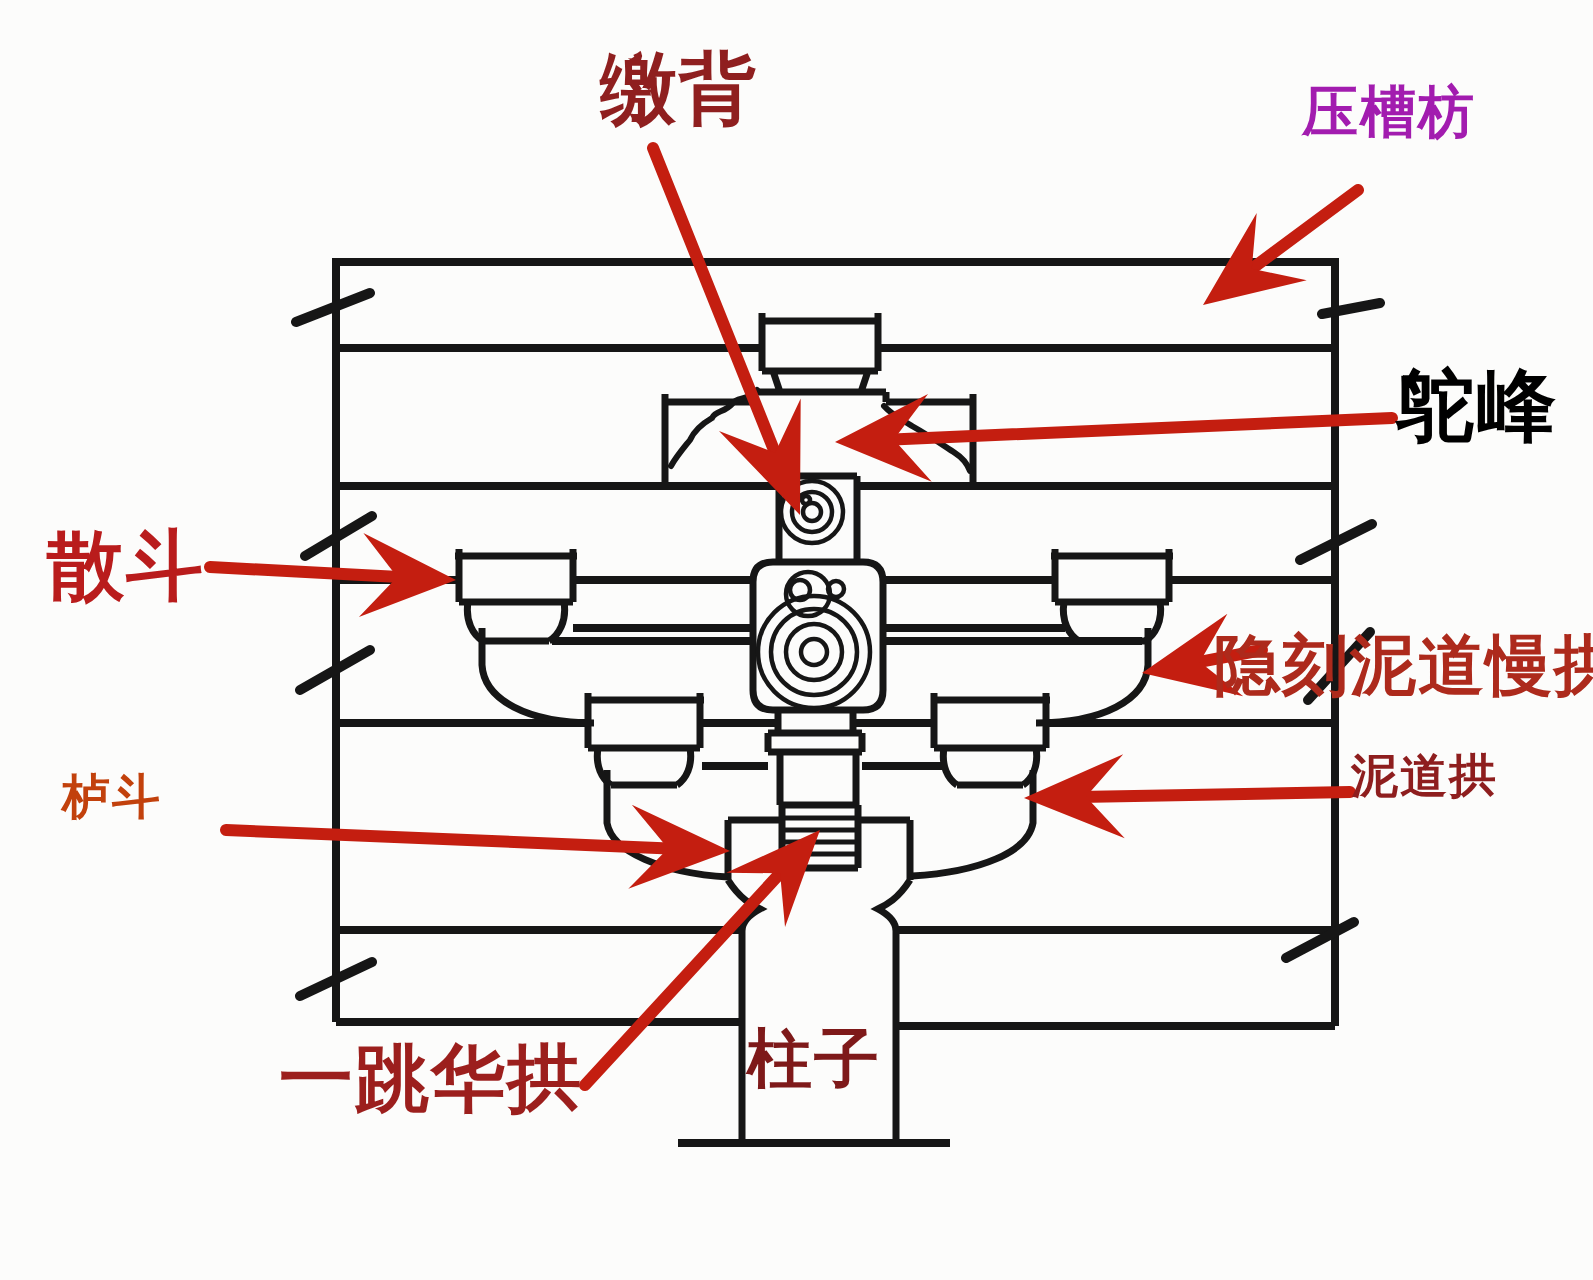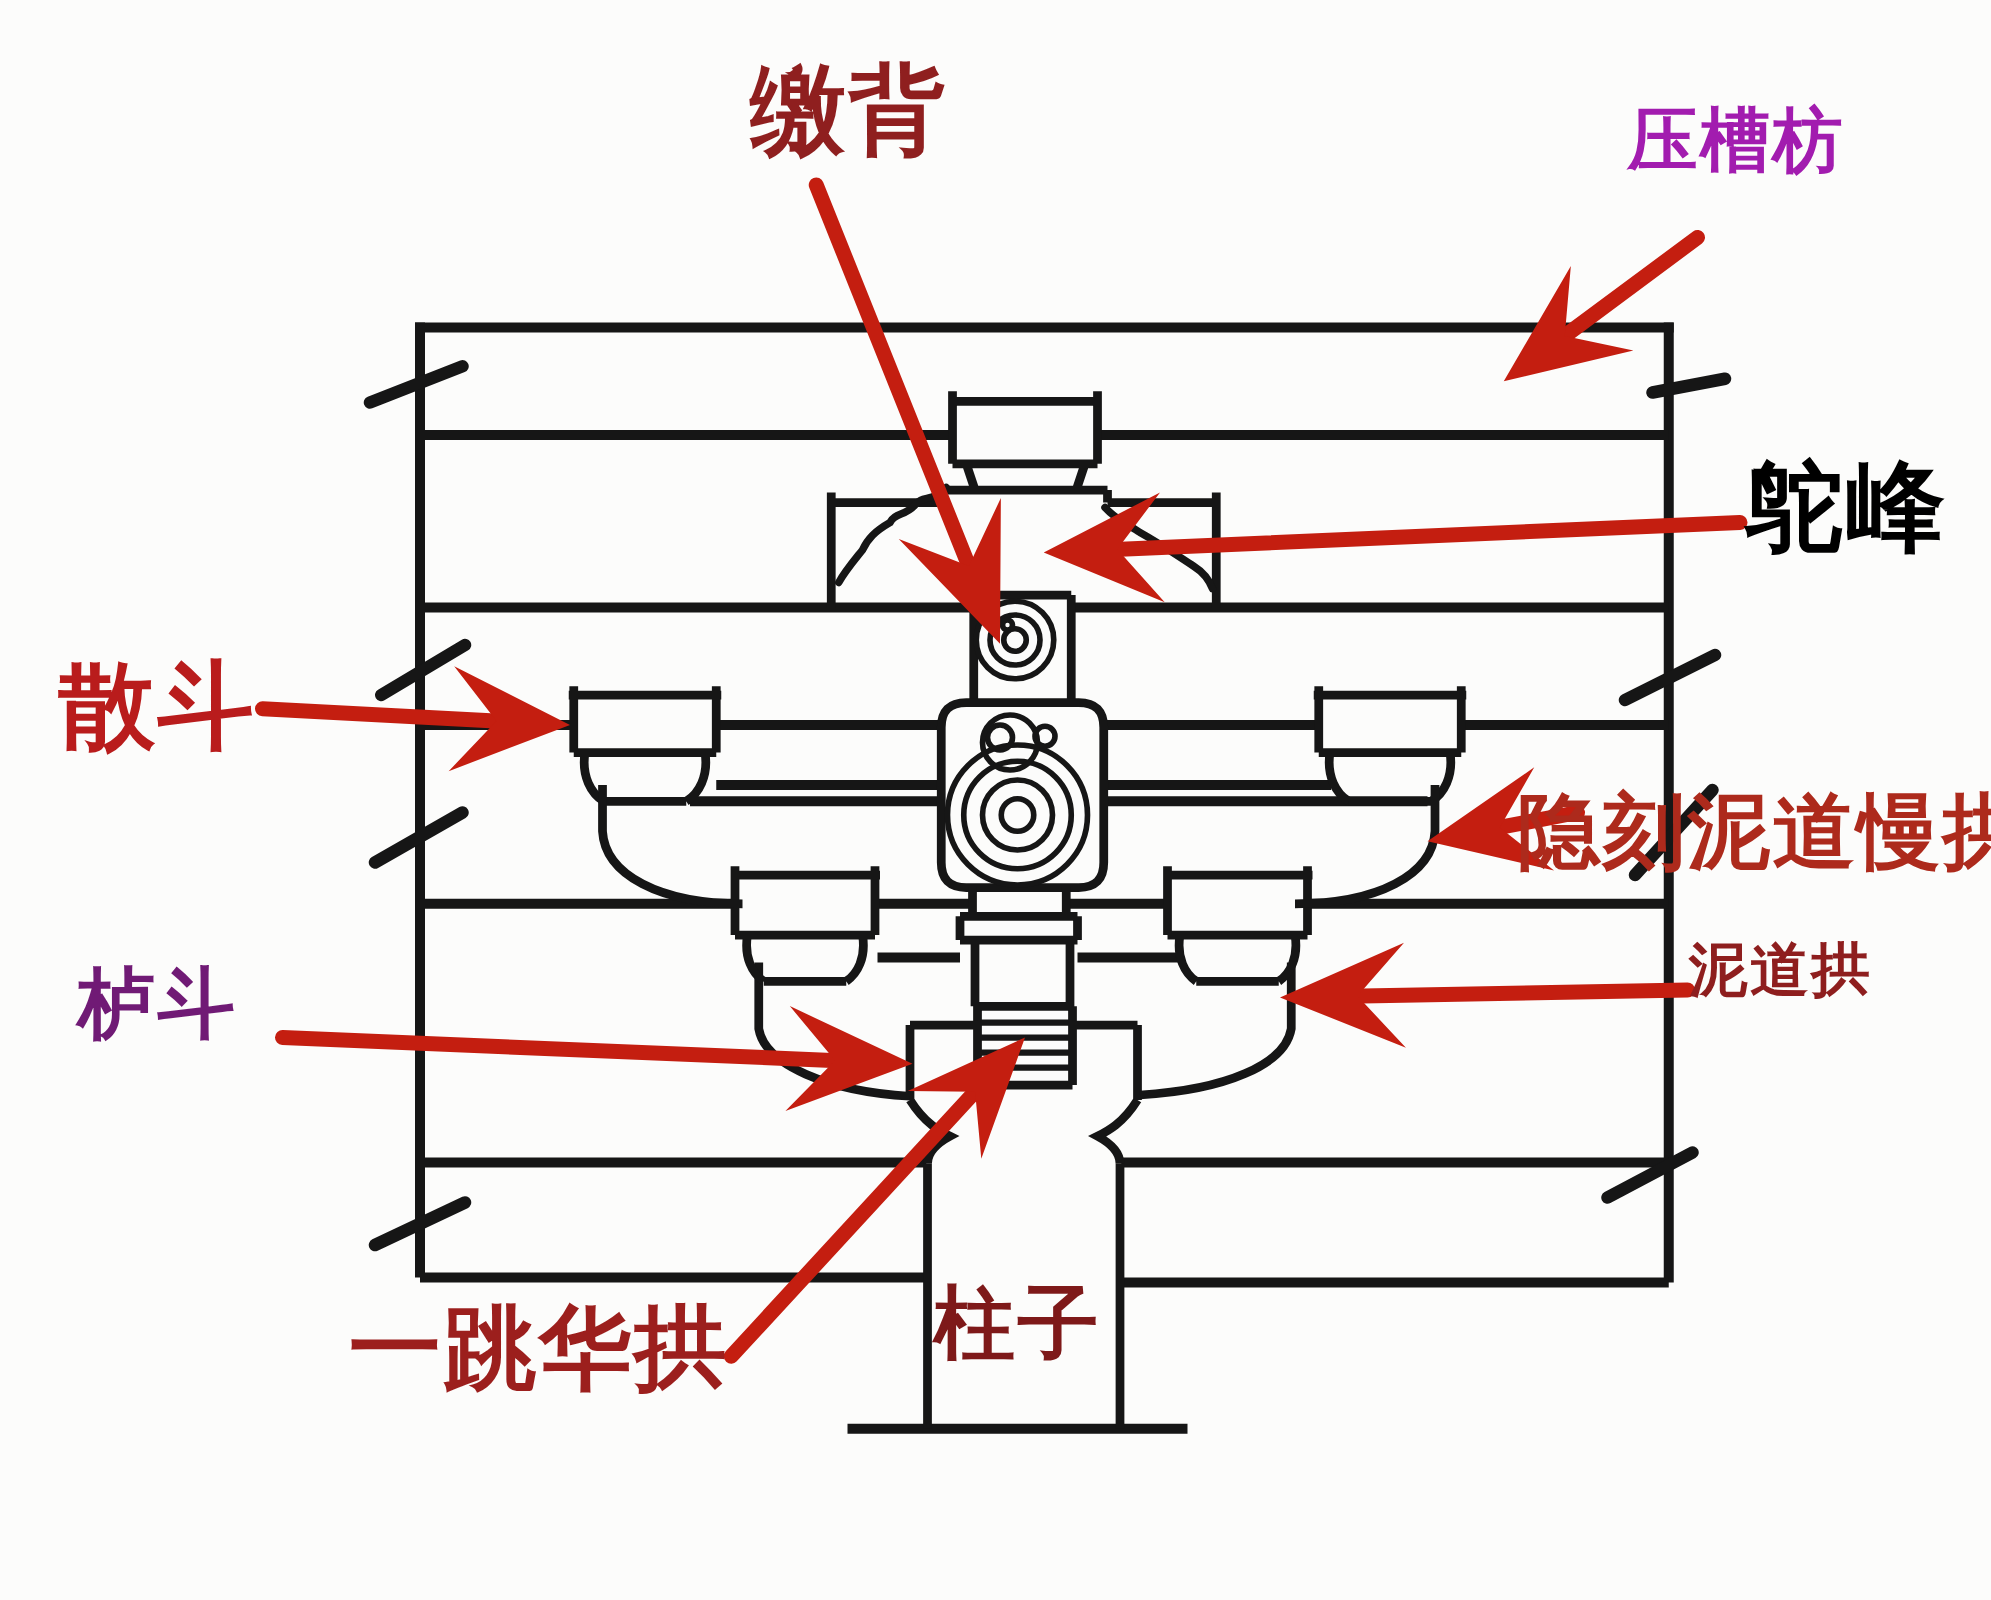--- a/index.html
+++ b/index.html
@@ -162,17 +162,17 @@
       </g>
   </svg>
 
   <div id="label-layer">
       <div class="label" style="left: 600px; top: 50px; font-size: 77px; color: rgb(143, 31, 31);">缴背</div>
       <div class="label" style="left: 1302px; top: 84px; font-size: 56px; color: #a21caf;">压槽枋</div>
       <div class="label" style="left: 1396px; top: 366px; font-size: 79px; color: #000000;">鸵峰</div>
       <div class="label" style="left: 47px; top: 527px; font-size: 77px; color: #b91c1c;">散斗</div>
       <div class="label" style="left: 1214px; top: 632px; font-size: 66px; color: rgb(173, 42, 28);">隐刻泥道慢拱</div>
       <div class="label" style="left: 1351px; top: 752px; font-size: 47px; color: rgb(142, 30, 30);">泥道拱</div>
-      <div class="label" style="left: 62px; top: 773px; font-size: 62px; color: #701a75;">栌斗</div>
+      <div class="label" style="left: 62px; top: 773px; font-size: 48px; color: #c2410c;">栌斗</div>
       <div class="label" style="left: 279px; top: 1042px; font-size: 74px; color: rgb(156, 31, 29);">一跳华拱</div>
       <div class="label" style="left: 747px; top: 1026px; font-size: 65px; color: rgb(126, 25, 25);">柱子</div>
     </div>
 </div>
 
 </body></html>

